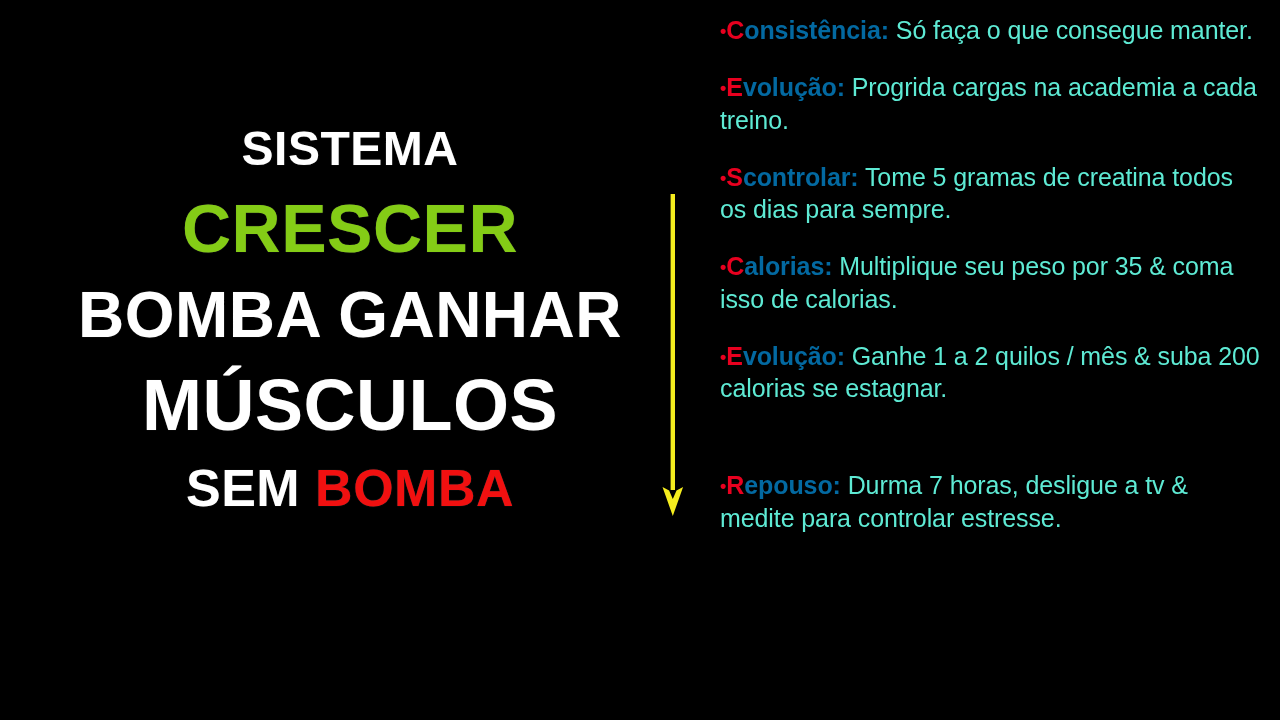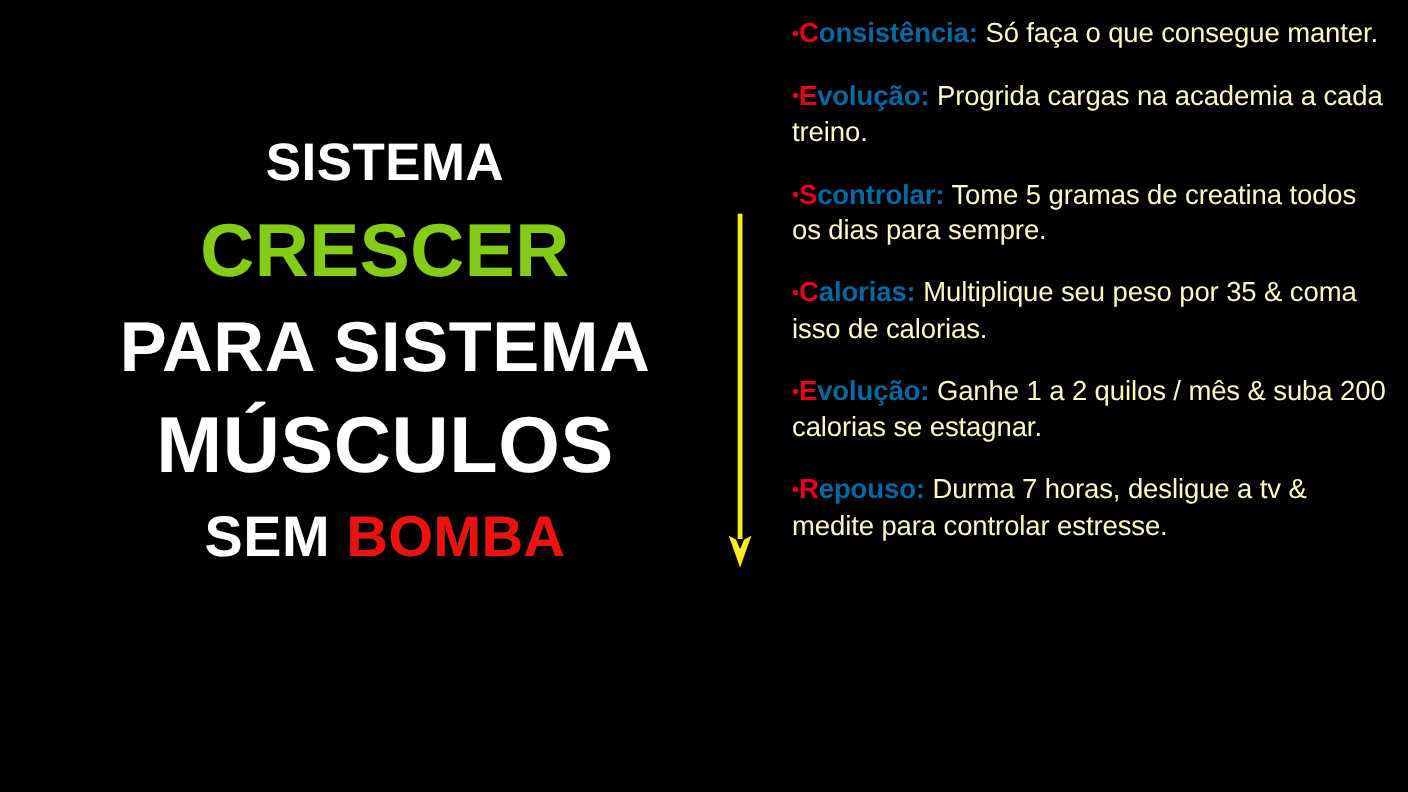--- a/index.html
+++ b/index.html
@@ -72,54 +72,54 @@
   }
 
   .bullet {
     margin-bottom:24.5px;
     line-height:1.30;
     font-size:25px;
     font-weight:400;
     color:#ffffff;
     letter-spacing:-0.1px;
   }
-  .bullet:last-child { margin-bottom:0; }
+  .bullet:last-child { margin-bottom:0;margin-top:40px; }
 
   .b-dot {
     color:#E8001F;
     font-weight:900;
     font-size:18px;
     vertical-align:2px;
     letter-spacing:0;
   }
 
   .b-first {
     color:#E8001F;
     font-weight:700;
   }
 
   .b-rest {
     color:#0369a1;
     font-weight:700;
   }
 
   .b-body {
-    color:#fef9c3;
+    color:#5eead4;
     font-weight:400;
   }
 </style>
 </head>
 <body>
 
 <div id="stage">
 
   <div id="headline">
     <span class="hl-line hl-1">SISTEMA</span>
     <span class="hl-line hl-2">CRESCER</span>
-    <span class="hl-line hl-3">PARA SISTEMA</span>
+    <span class="hl-line hl-3">BOMBA GANHAR</span>
     <span class="hl-line hl-4">MÚSCULOS</span>
     <span class="hl-line hl-5"><span>SEM </span><span class="hl-accent-red">BOMBA</span></span>
   </div>
 
   <div id="arrow">
     <svg width="36" height="326" viewBox="0 0 36 326" xmlns="http://www.w3.org/2000/svg">
       <rect x="15.6" y="0" width="4.4" height="296" fill="#F5ED1E"></rect>
       <path d="M 7.5 293 L 17.8 322 L 28.1 293 L 21.5 296.5 L 17.8 305 L 14.1 296.5 Z" fill="#F5ED1E"></path>
     </svg>
   </div>

